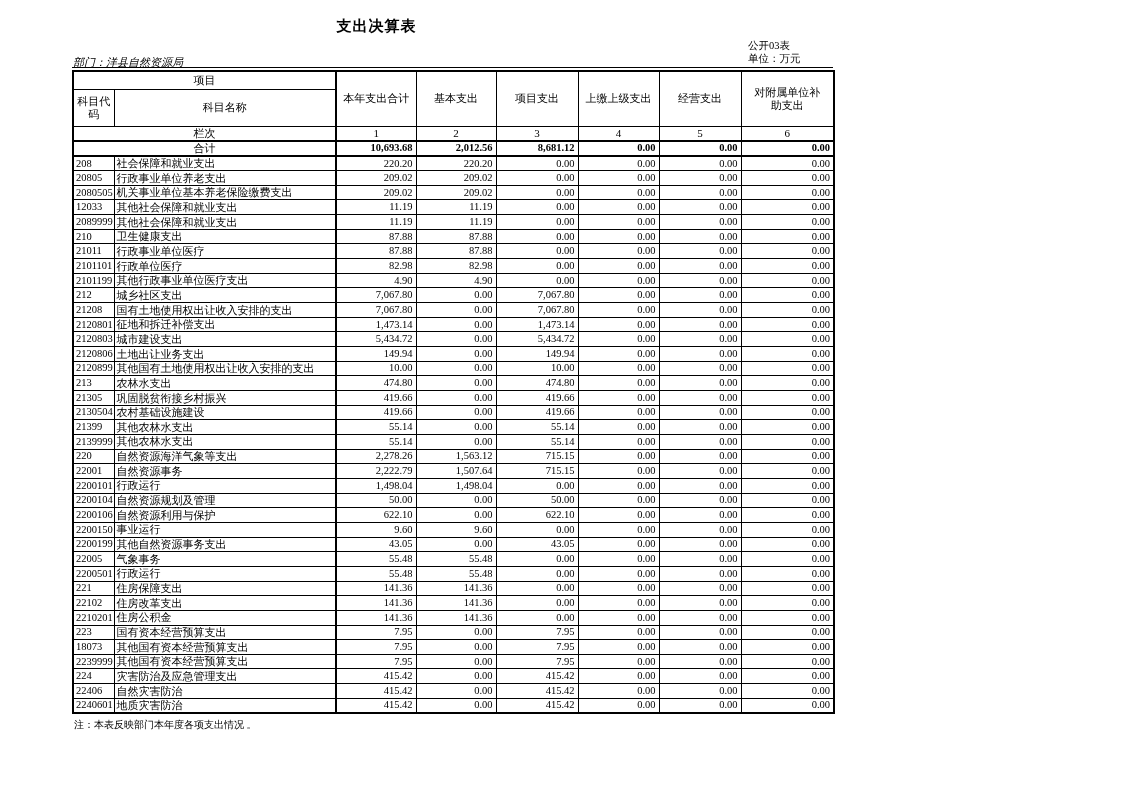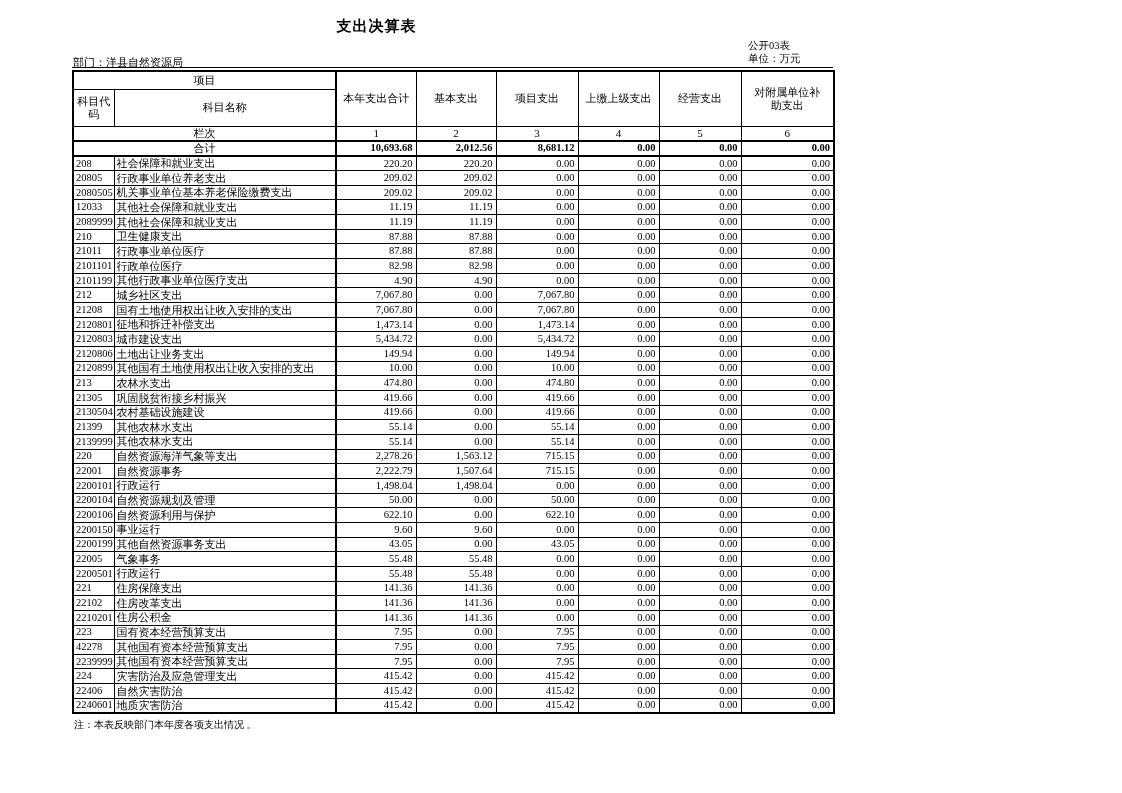--- a/index.html
+++ b/index.html
@@ -15,21 +15,21 @@
   .title {
     position:absolute; left:0; top:17px; width:100%;
     text-align:center; font-size:15px; font-weight:bold; letter-spacing:1px;
   }
   .form-meta {
     position:absolute; left:676px; top:39px;
     font-size:10.5px; line-height:13px; white-space:nowrap;
   }
   .dept {
     position:absolute; left:1px; top:55px;
-    font-size:11px; white-space:nowrap;
+    font-size:11px; white-space:nowrap;font-style:italic;
   }
   .head-rule {
     position:absolute; left:0; top:67px; width:761px; height:0;
     border-top:1px solid #000;
   }
 
   table.main {
     position:absolute; left:0; top:70px; width:761px;
     border-collapse:collapse; table-layout:fixed;
     border:2px solid #000;
@@ -447,21 +447,21 @@
     <td class="code">223</td>
     <td class="name">国有资本经营预算支出</td>
     <td class="num c1">7.95</td>
     <td class="num">0.00</td>
     <td class="num">7.95</td>
     <td class="num">0.00</td>
     <td class="num">0.00</td>
     <td class="num">0.00</td>
   </tr>
         <tr class="data-row">
-    <td class="code">42278</td>
+    <td class="code">18073</td>
     <td class="name">其他国有资本经营预算支出</td>
     <td class="num c1">7.95</td>
     <td class="num">0.00</td>
     <td class="num">7.95</td>
     <td class="num">0.00</td>
     <td class="num">0.00</td>
     <td class="num">0.00</td>
   </tr>
         <tr class="data-row">
     <td class="code">2239999</td>

